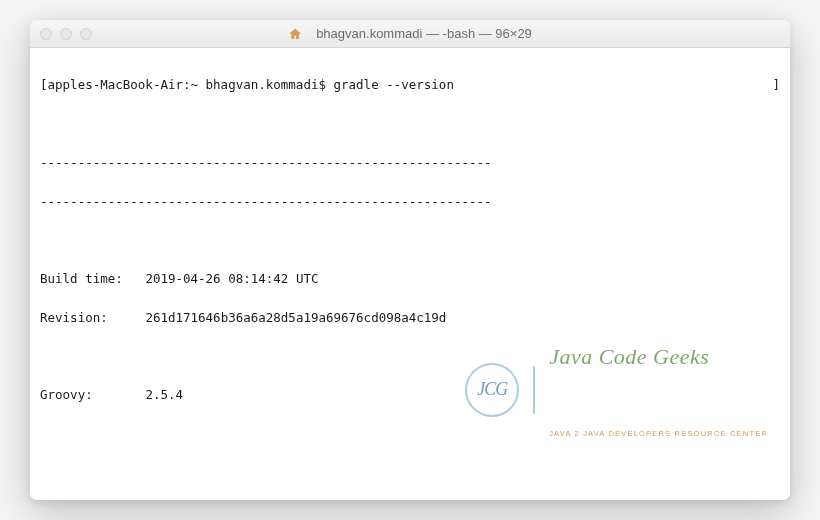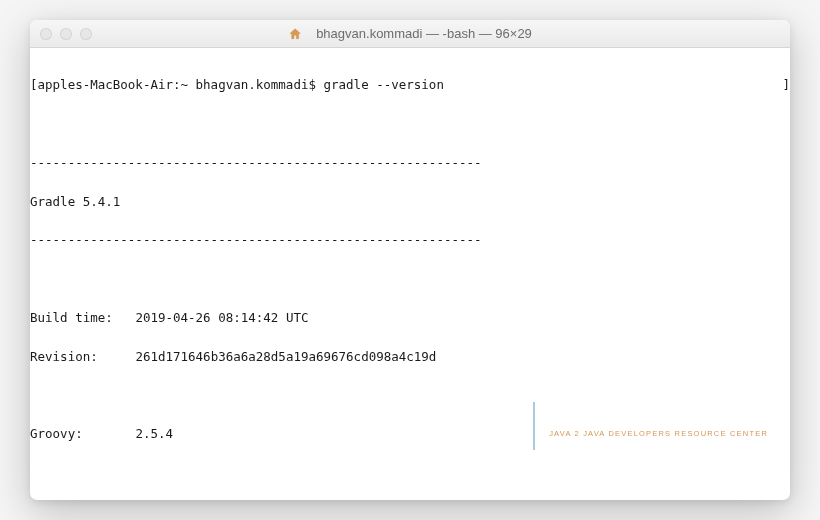--- a/index.html
+++ b/index.html
@@ -53,21 +53,21 @@
       transform: translateX(-50%);
       display: flex;
       align-items: center;
       gap: 14px;
       color: #6d6d6d;
       font-size: 13px;
     }
     .home-icon svg { display: block; }
     .terminal {
       flex: 1;
-      padding: 8px 0;
+      padding: 8px 10px;
       font-family: Menlo, "DejaVu Sans Mono", Consolas, monospace;
       font-size: 12.5px;
       line-height: 1.55;
       color: #1a1a1a;
       white-space: pre;
       position: relative;
       overflow: hidden;
     }
     .line { white-space: pre; }
     .watermark {
@@ -132,34 +132,35 @@
         </svg>
       </span>
       <span>bhagvan.kommadi — -bash — 96×29</span>
     </div>
   </div>
 
   <div class="terminal">
 <div class="line"><span>[apples-MacBook-Air:~ bhagvan.kommadi$ </span><span>gradle --version</span><span style="float:right">]</span></div>
 <div class="line"> </div>
 <div class="line">------------------------------------------------------------</div>
-<div class="line">Gradle 5.4.1</div>
 <div class="line">------------------------------------------------------------</div>
 <div class="line"> </div>
 <div class="line"><span>Build time:</span>   <span>2019-04-26 08:14:42 UTC</span></div>
 <div class="line"><span>Revision:</span>     <span>261d171646b36a6a28d5a19a69676cd098a4c19d</span></div>
 <div class="line"> </div>
 <div class="line"><span>Groovy:</span>       <span>2.5.4</span></div>
 
 
 
 
 
 
     <div class="watermark">
+      <div class="wm-badge">JCG</div>
       <div class="wm-divider"></div>
       <div class="wm-text">
+        <div class="wm-title">Java Code Geeks</div>
         <div class="wm-sub">JAVA 2 JAVA DEVELOPERS RESOURCE CENTER</div>
       </div>
     </div>
   </div>
 
 </div>
 
 </body></html>

